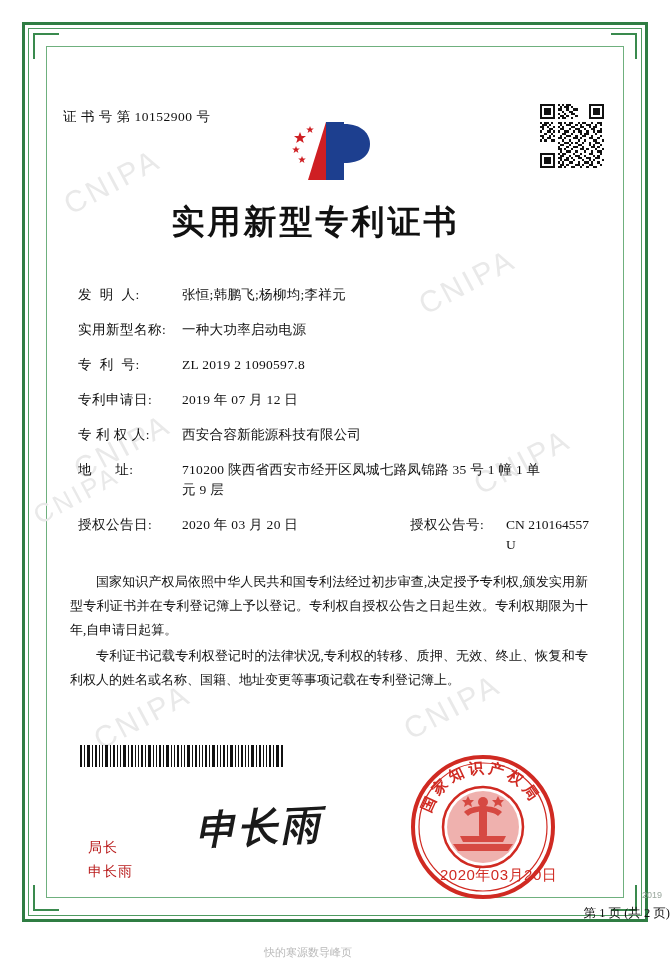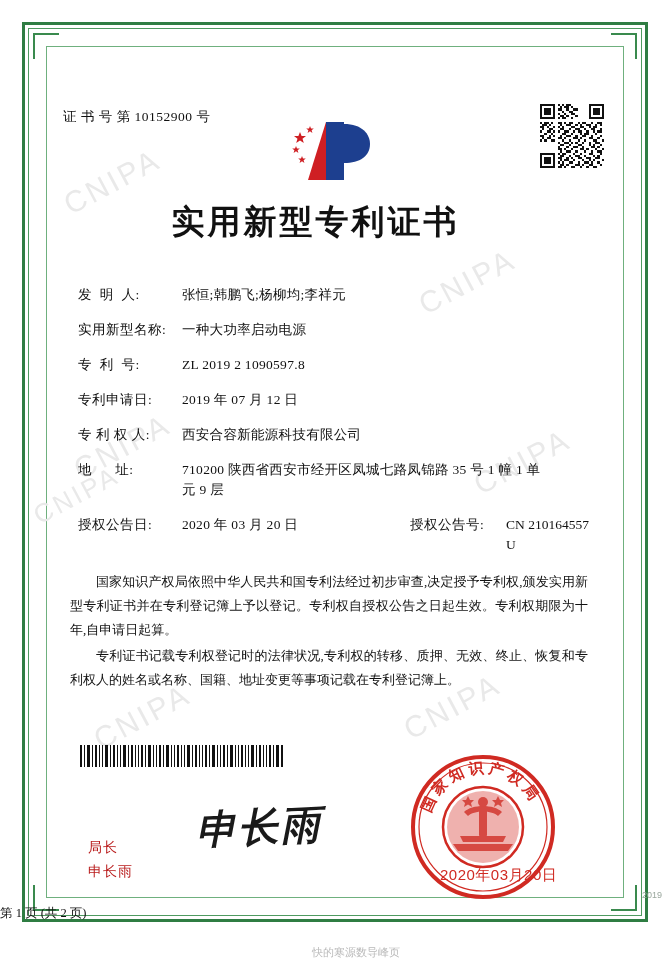--- a/index.html
+++ b/index.html
@@ -210,33 +210,32 @@
     color: #d02a22;
     font-family: "Liberation Sans", sans-serif;
     letter-spacing: 0.5px;
   }
   
   .page-foot {
     position: absolute;
     left: 0;
     top: 905px;
     width: 670px;
-    text-align: left;
+    text-align: right;
     font-size: 12.5px;
     color: #111;
   }
   .bottom-note {
     position: absolute;
     left: 0;
     top: 945px;
     width: 616px;
     text-align: center;
     font-size: 11px;
     color: #b9b9b9;
-    padding-left: 48px;
   }
   .side-num {
     position: absolute;
     right: 8px;
     top: 890px;
     font-size: 9px;
     color: #9aa79d;
     font-family: "Liberation Sans", sans-serif;
   }
 </style>

